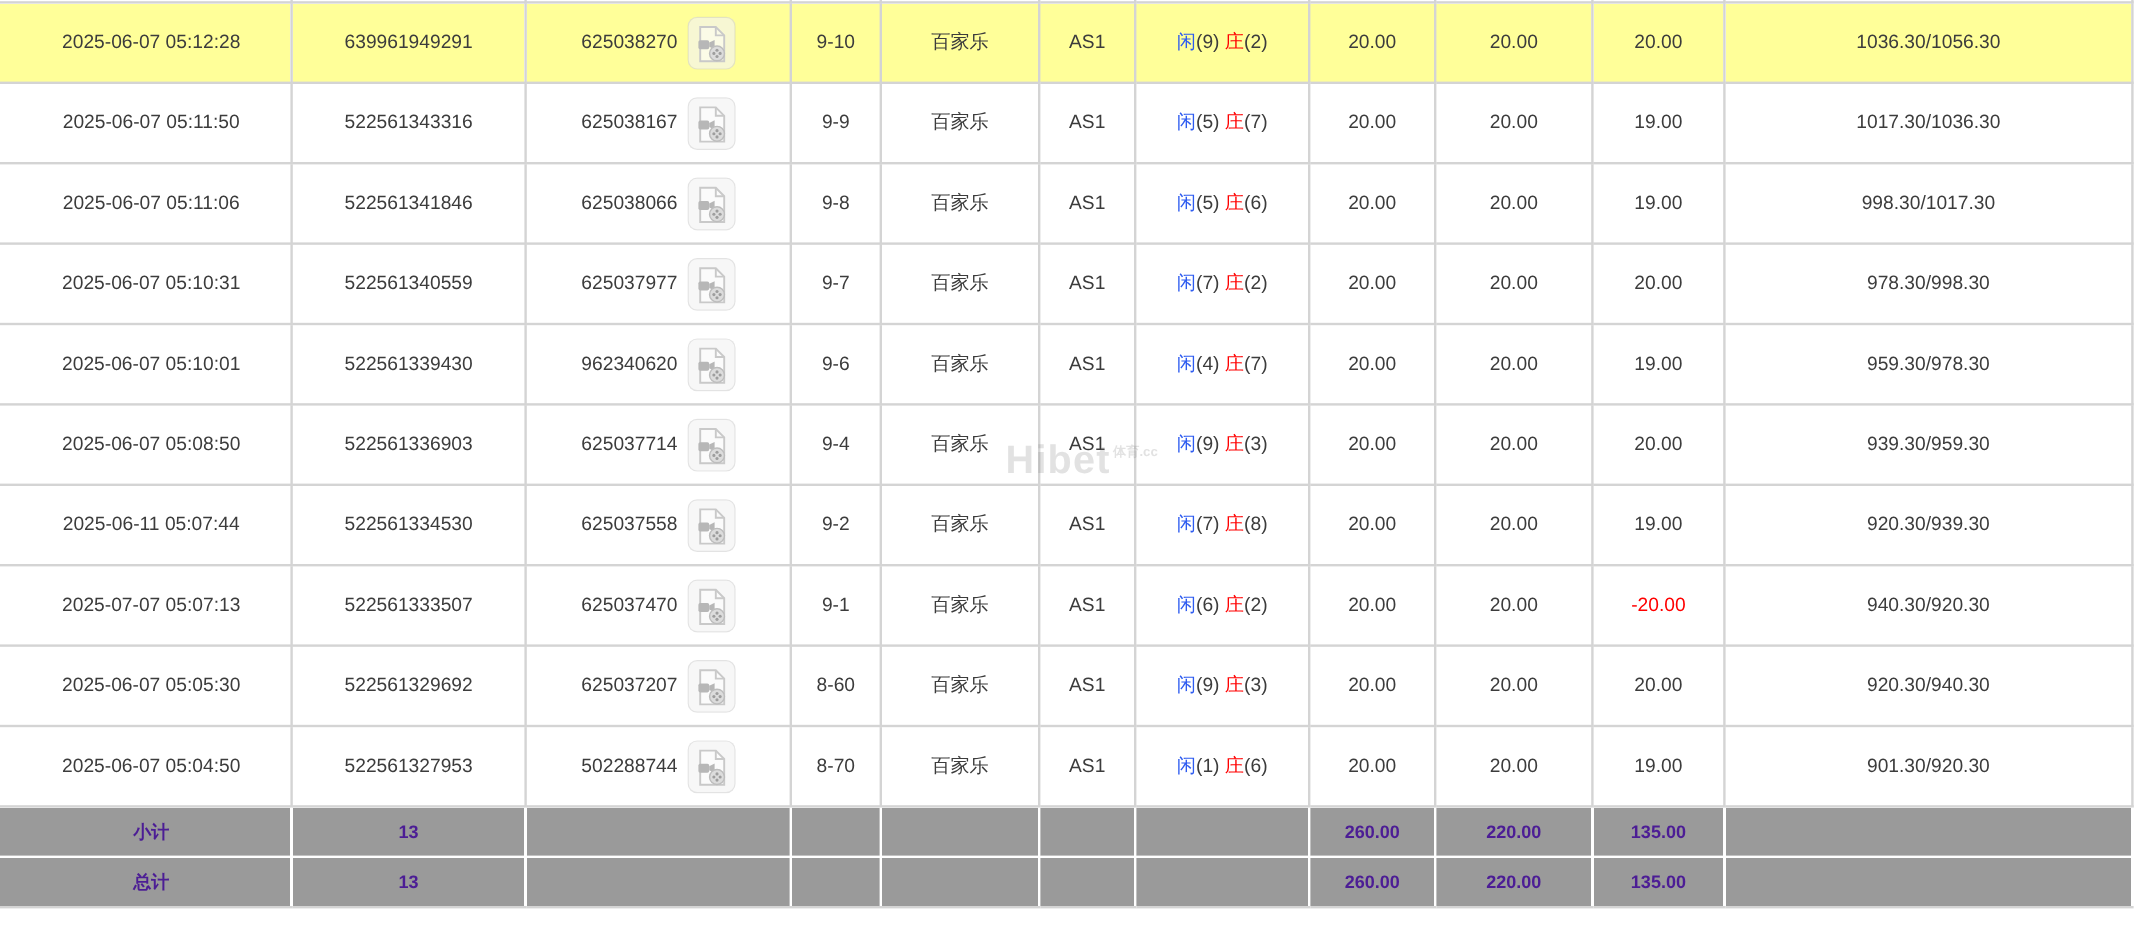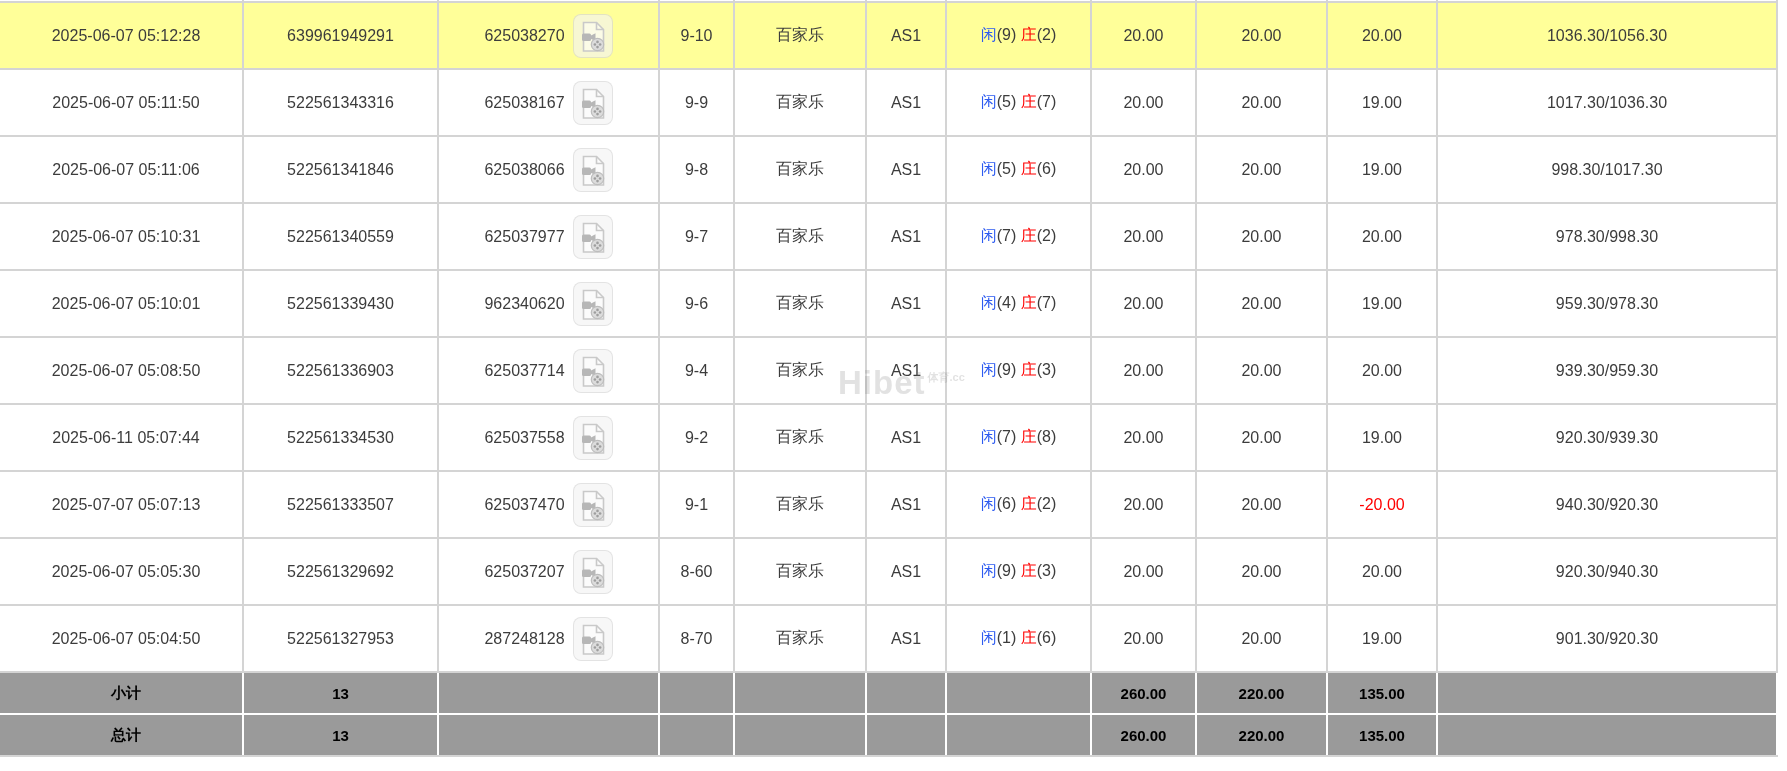--- a/index.html
+++ b/index.html
@@ -33,21 +33,21 @@
     display:inline-block;vertical-align:middle;margin-left:8px;
     width:40px;height:44px;border-radius:8px;
     border:1px solid rgba(0,0,0,0.08);
     background:rgba(243,243,243,0.65);
     padding:3px 0 0 0;cursor:pointer;line-height:0;
   }
 
   tr.summary td{
     background:var(--summary-bg);
     border-color:#fff;
-    color:#000000;font-weight:bold;font-size:15px;height:40px;
+    color:#4c1d95;font-weight:bold;font-size:15px;height:40px;
   }
   tr.summary td:first-child{border-left:none;}
   tr.summary.first td{border-top-color:var(--border);}
   tr.summary.last td{border-bottom-color:var(--border);}
 
   .watermark{
     position:absolute;left:838px;top:366px;
     display:flex;align-items:flex-start;
     pointer-events:none;user-select:none;
     color:rgba(125,125,125,0.22);font-weight:bold;
@@ -337,21 +337,21 @@
     </td>
     <td class="c-bet">20.00</td>
     <td class="c-valid">20.00</td>
     <td class="c-winloss">20.00</td>
     <td class="c-balance">920.30/940.30</td>
   </tr>
         <tr class="data">
     <td class="c-time">2025-06-07 05:04:50</td>
     <td class="c-betid">522561327953</td>
     <td class="c-ref">
-      <span class="refnum">287248128</span><button class="vbtn"><svg width="28" height="32" viewBox="0 0 28 32">
+      <span class="refnum">502288744</span><button class="vbtn"><svg width="28" height="32" viewBox="0 0 28 32">
         <path d="M4.5 1.5 h13 l7 7 v21.5 h-20 z" fill="rgba(255,255,255,0.45)" stroke="#c9c9c9" stroke-width="1.6"></path>
         <path d="M17.5 1.5 v7 h7" fill="none" stroke="#c9c9c9" stroke-width="1.6"></path>
         <rect x="3" y="12.5" width="9" height="7.5" rx="1.5" fill="#b7b7b7"></rect>
         <path d="M12 14.5 l4.5 -2.2 v7.8 l-4.5 -2.2 z" fill="#b7b7b7"></path>
         <circle cx="18.5" cy="23.5" r="6.2" fill="#dcdcdc" stroke="#bdbdbd" stroke-width="1.2"></circle>
         <circle cx="18.5" cy="20.9" r="1.3" fill="#9e9e9e"></circle>
         <circle cx="15.9" cy="23.5" r="1.3" fill="#9e9e9e"></circle>
         <circle cx="21.1" cy="23.5" r="1.3" fill="#9e9e9e"></circle>
         <circle cx="18.5" cy="26.1" r="1.3" fill="#9e9e9e"></circle>
       </svg></button>

